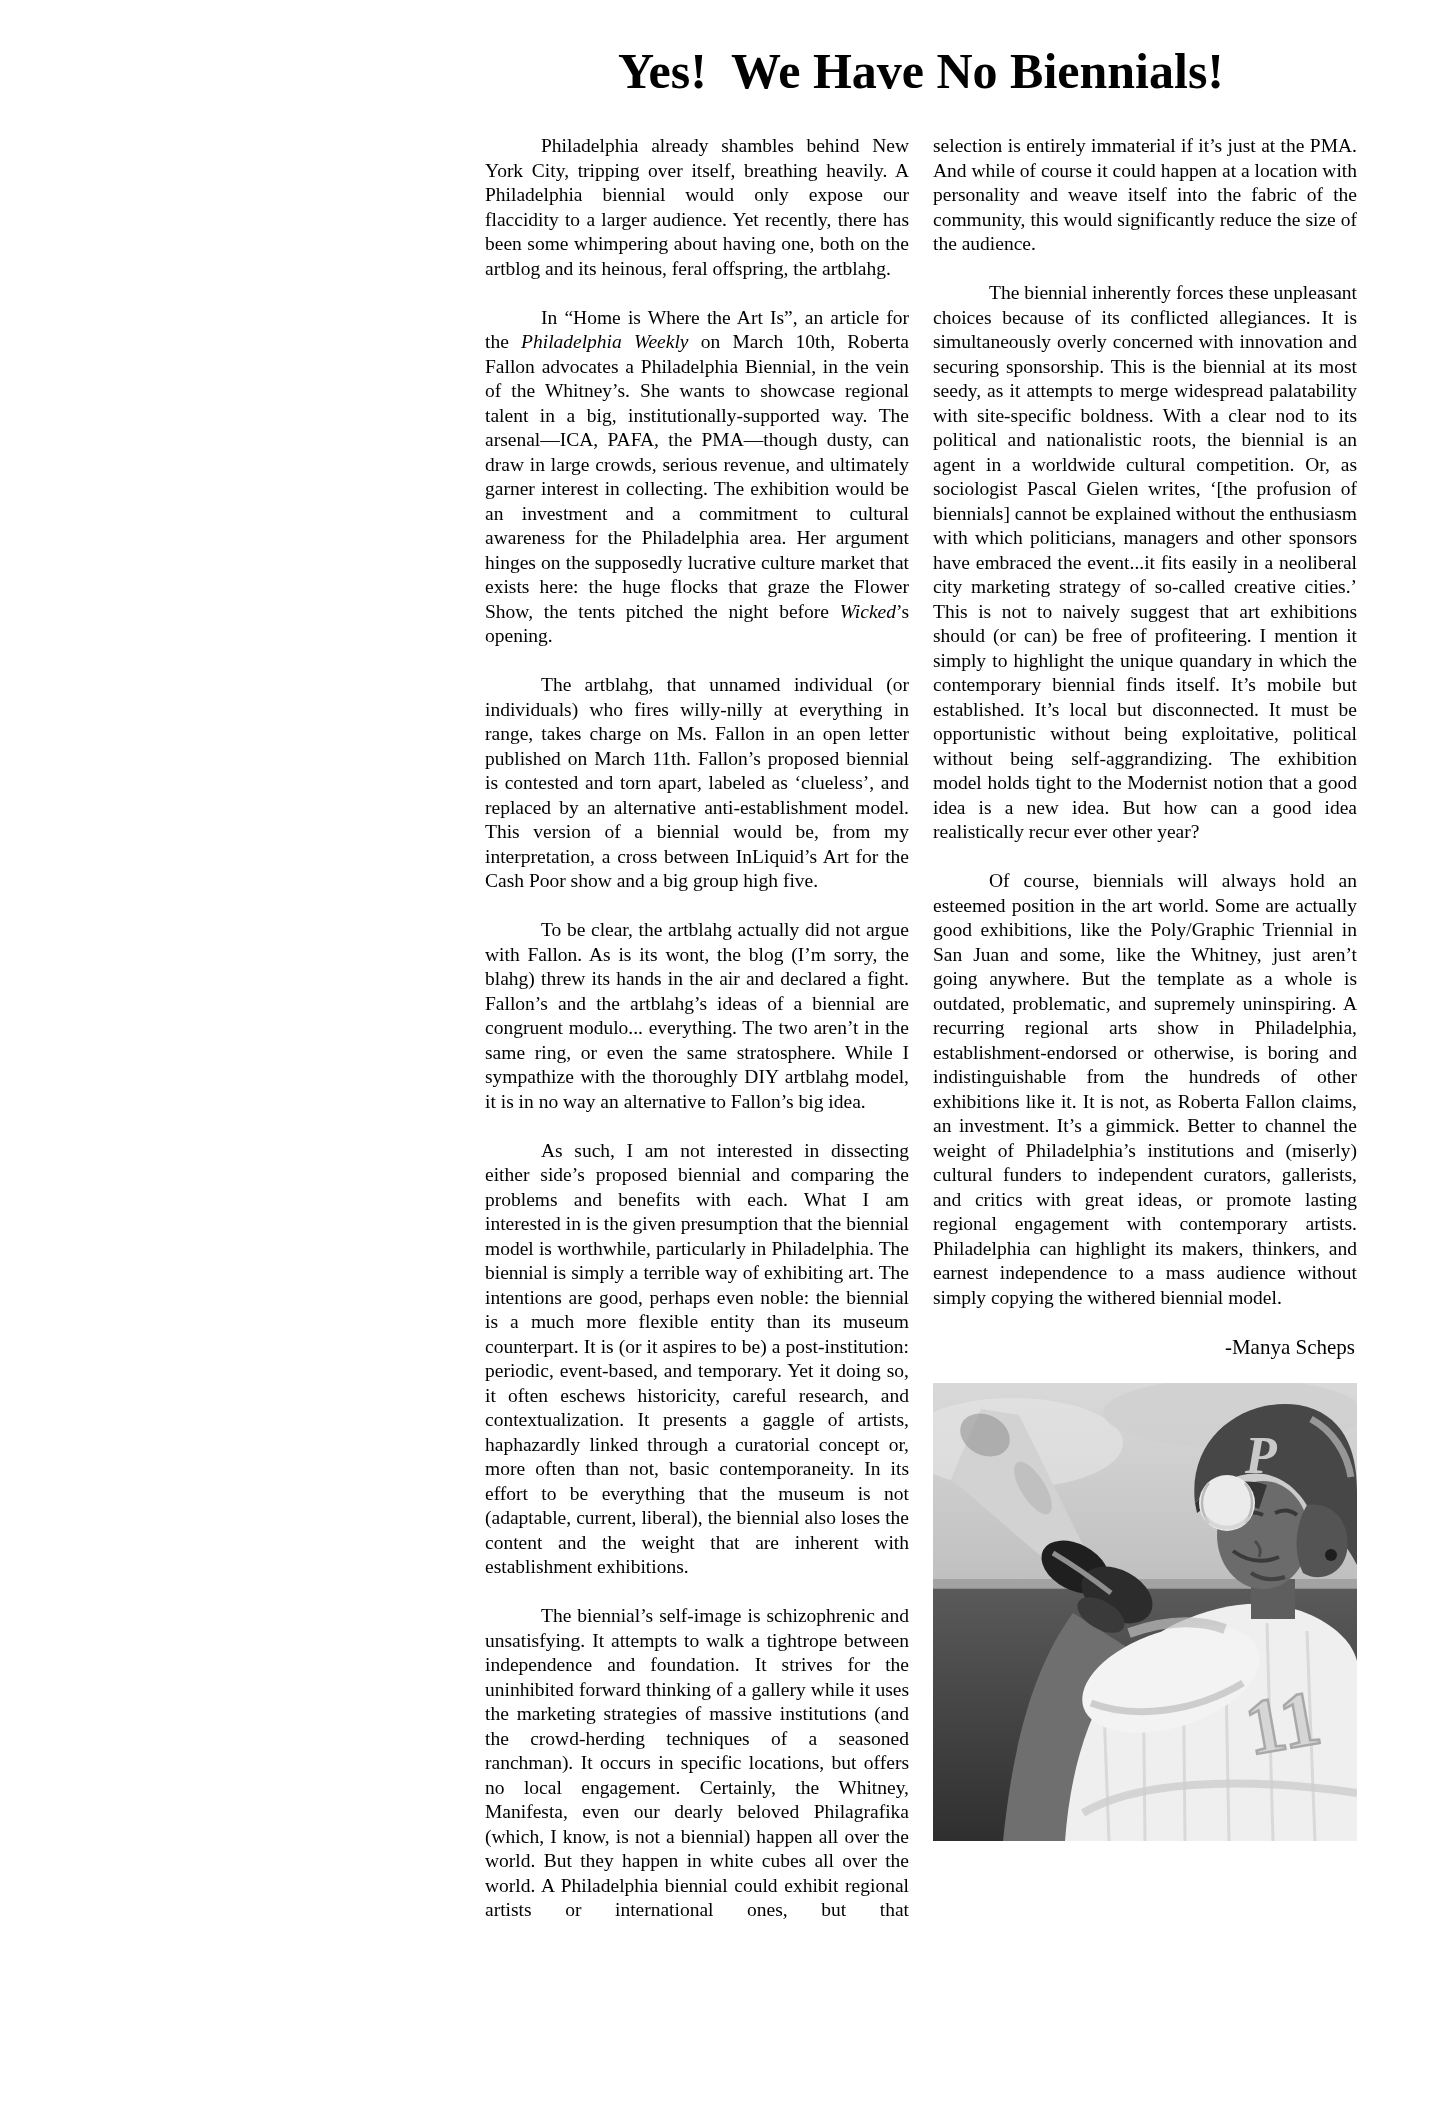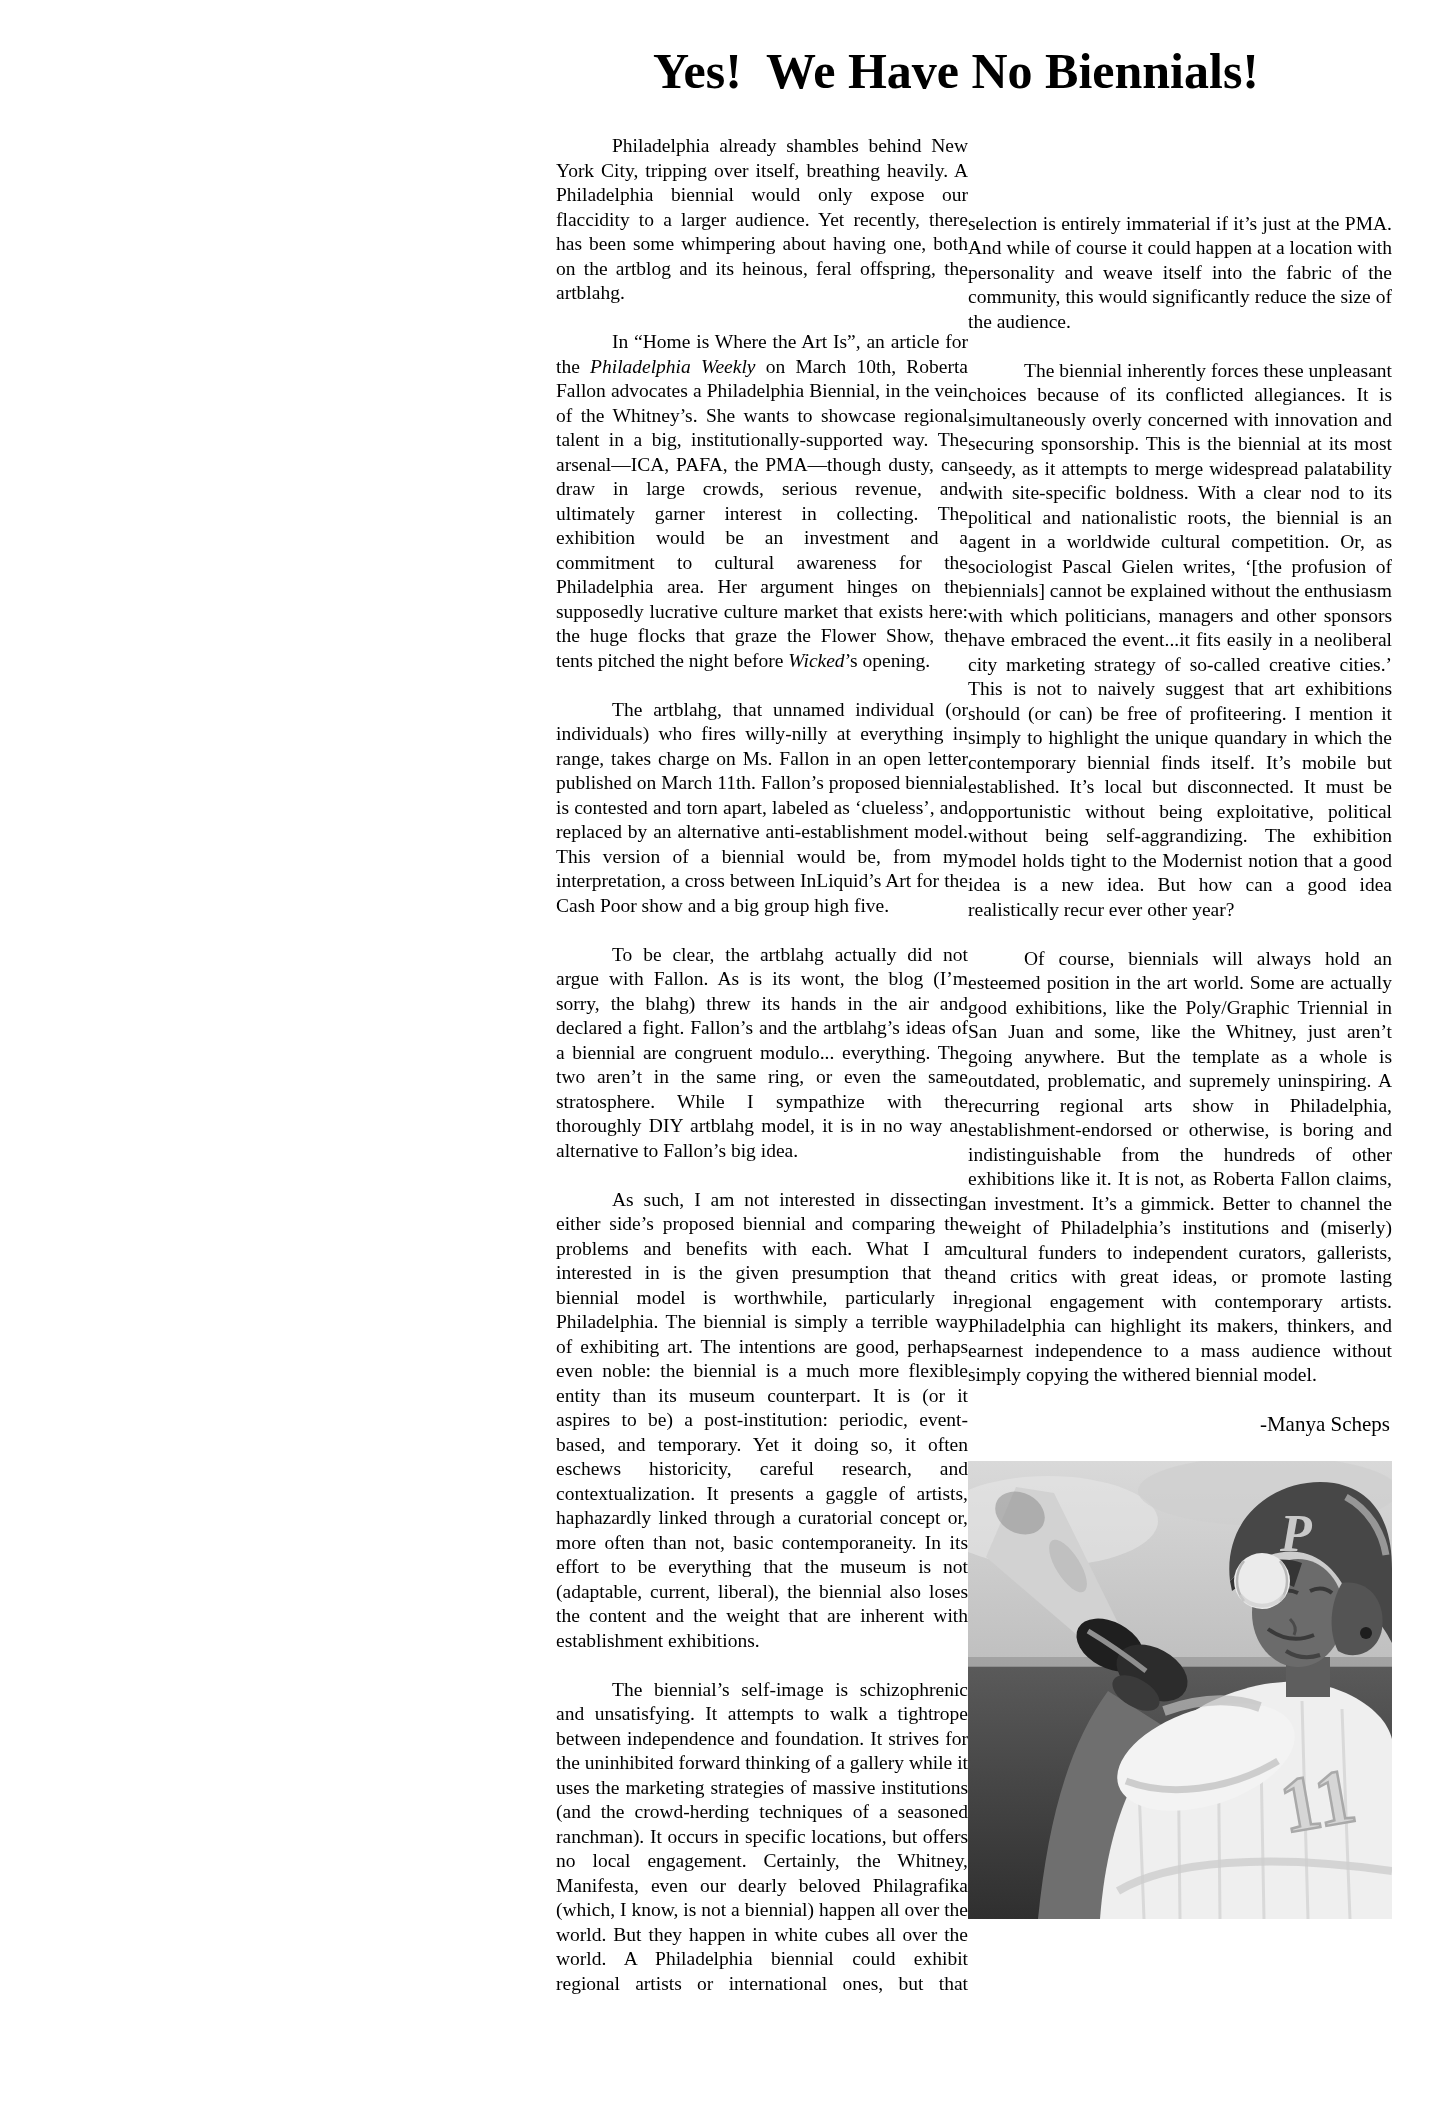--- a/index.html
+++ b/index.html
@@ -1,25 +1,25 @@
 <!DOCTYPE html>
 <html><head>
 <meta charset="utf-8">
 <style>
   html,body{margin:0;padding:0;background:#ffffff;}
   .page{
     position:relative;width:1440px;height:2112px;background:#ffffff;color:#000;
     overflow:hidden;
   }
-  .content{position:absolute;left:520px;top:42px;width:872px;}
+  .content{position:absolute;left:485px;top:42px;width:872px;}
   .title{
     font-family:"Liberation Serif",serif;font-weight:700;font-size:50px;
     text-align:center;margin:0 0 34px 0;white-space:pre;color:#000;
   }
-  .cols{display:flex;align-items:center;margin-left:36px;}
+  .cols{display:flex;gap:24px;align-items:flex-start;}
   .col{
     width:424px;font-family:"Liberation Serif",serif;font-size:19.5px;
     line-height:24.5px;text-align:justify;color:#000;
   }
   .col p{margin:0 0 24.5px 0;text-indent:56px;}
   .col p.noindent{text-indent:0;}
   .col p.flow{text-align-last:justify;margin-bottom:0;}
   .footnotes{margin-top:20px;font-size:17.5px;line-height:22.5px;text-align:left;}
   .footnotes p{margin:0 0 17px 0;text-indent:0;}
   .footnotes sup{font-size:0.62em;line-height:0;vertical-align:super;margin-right:3px;}

